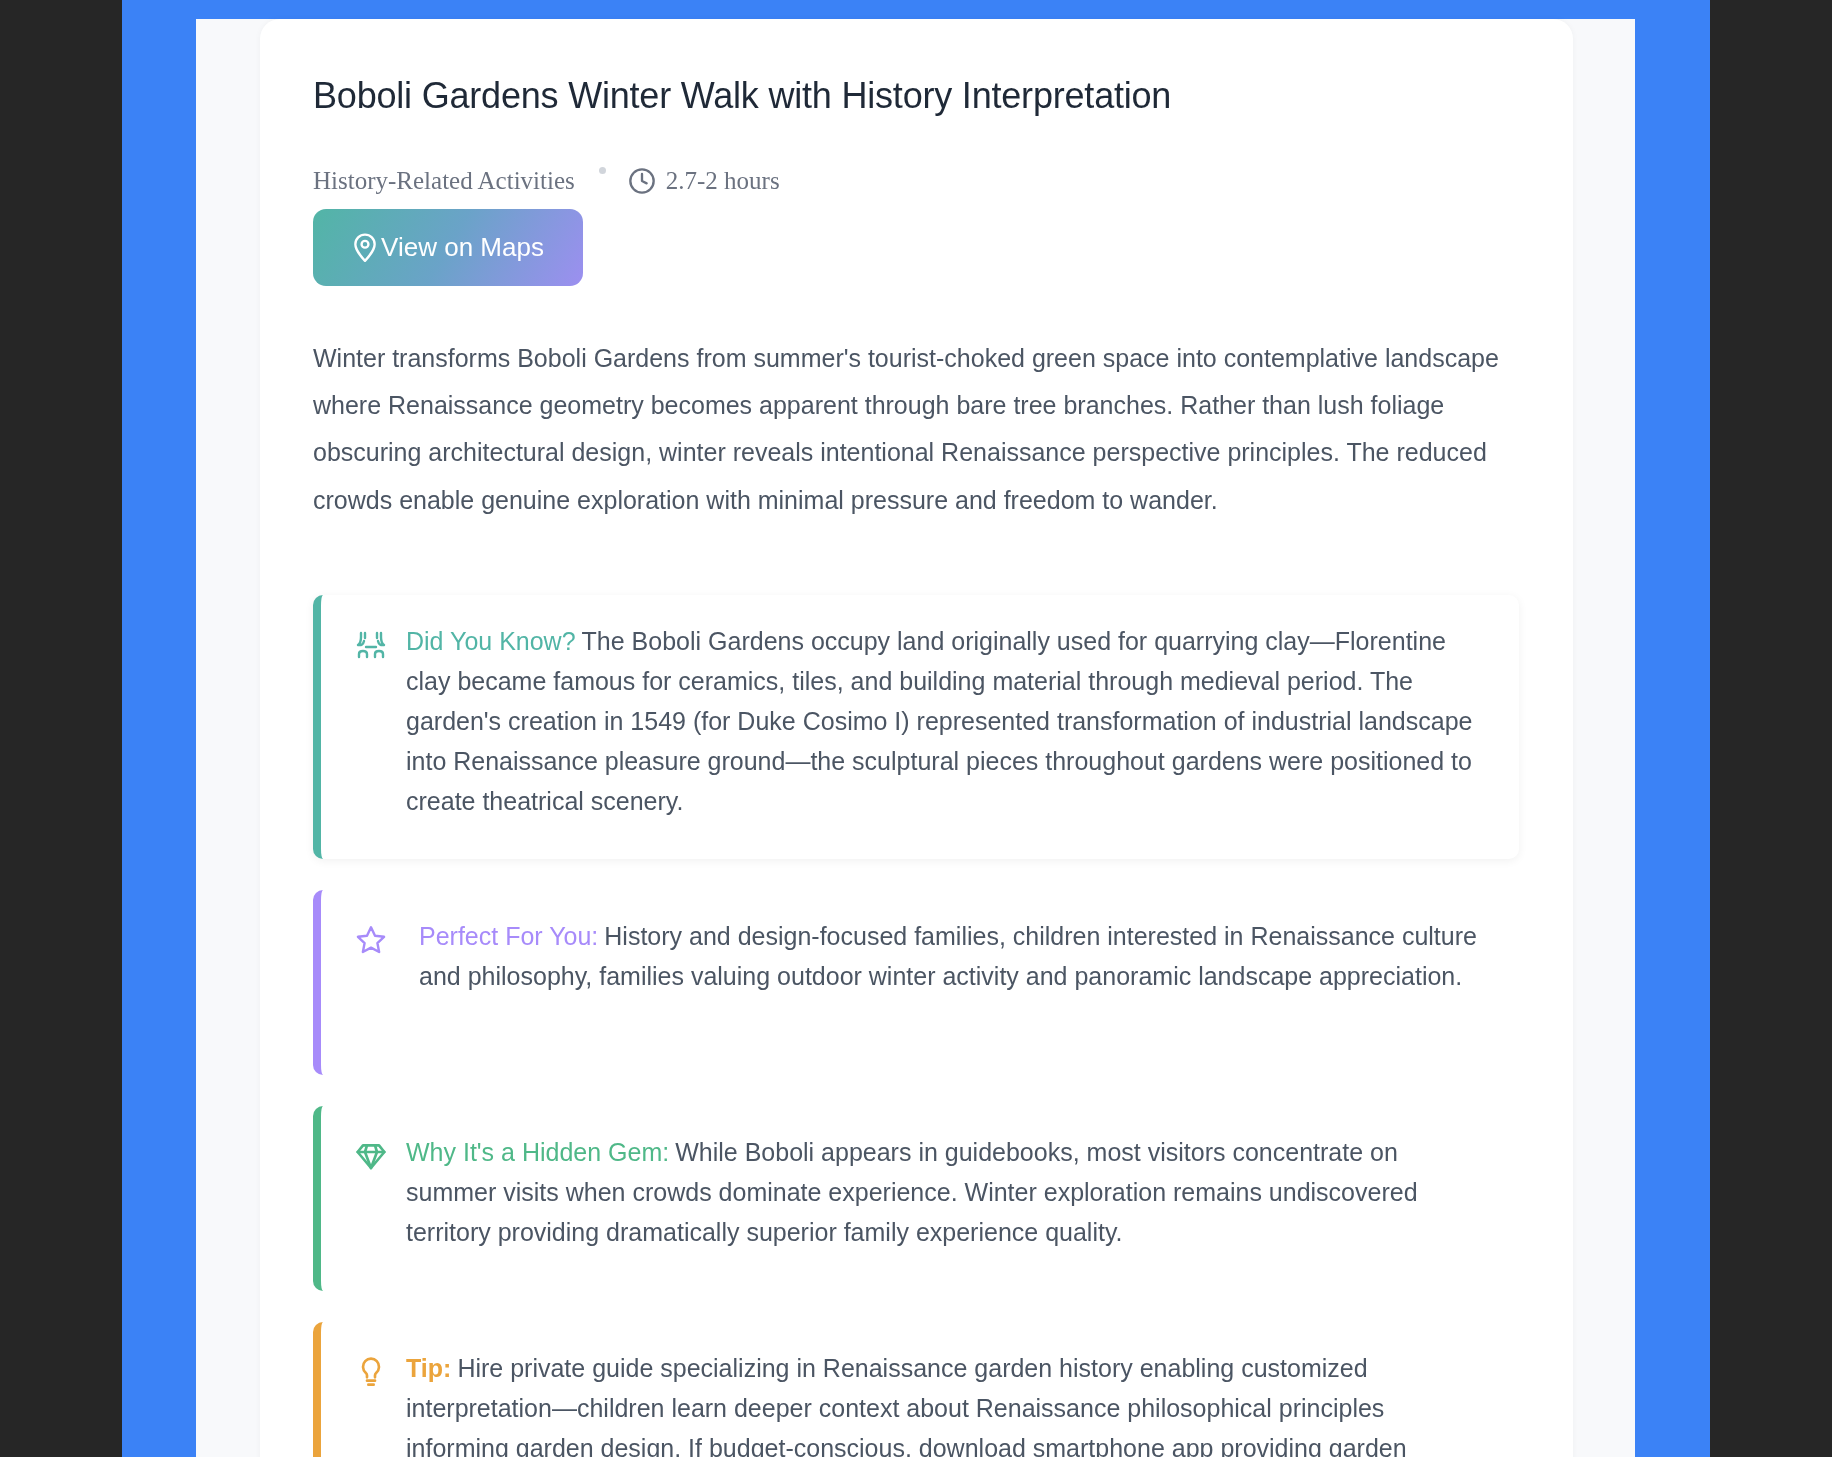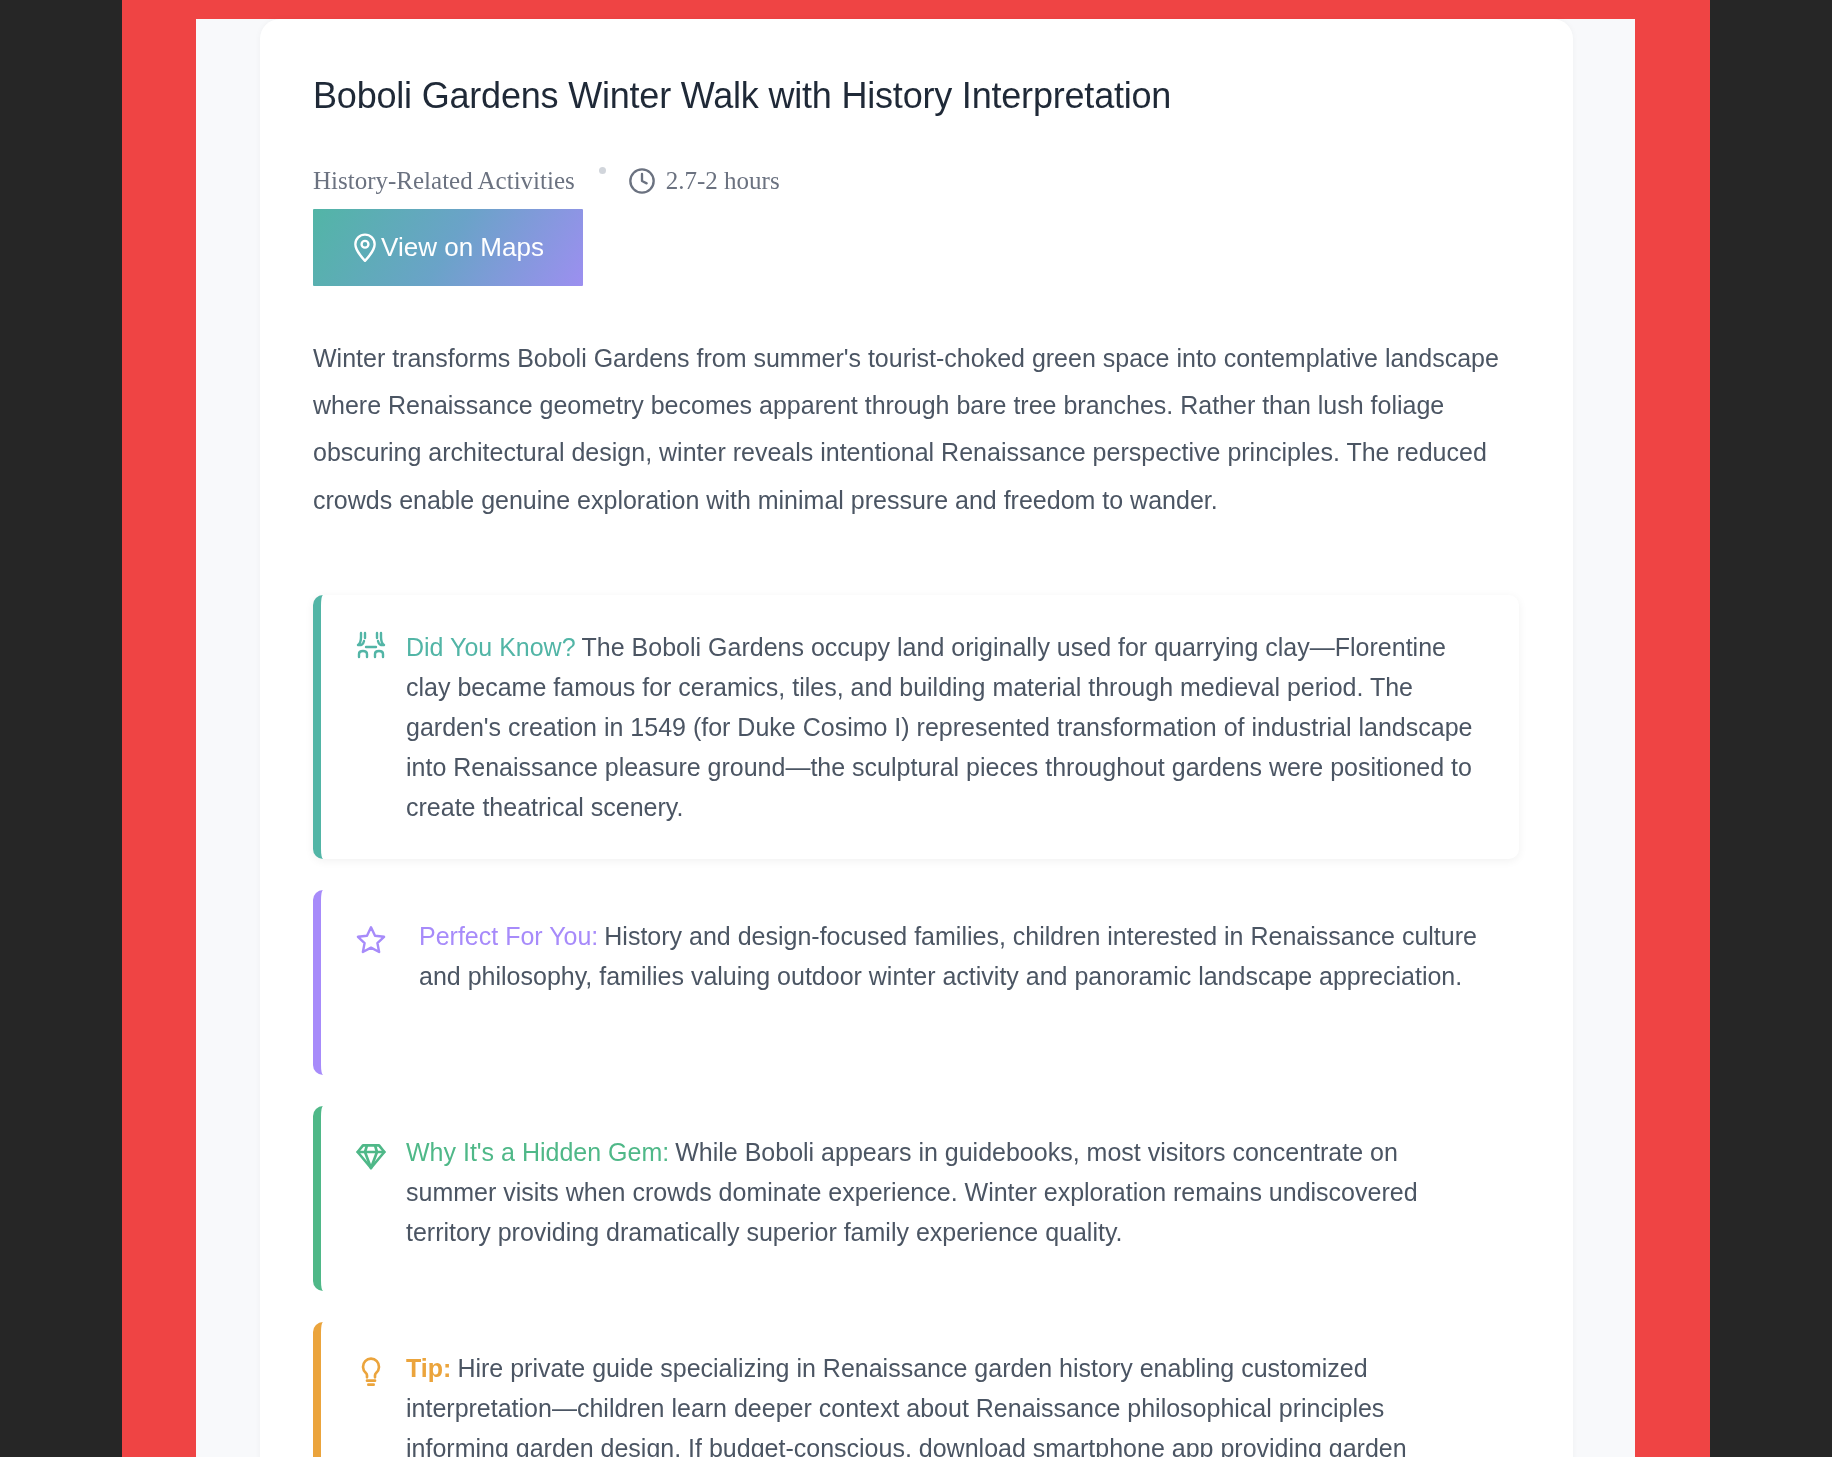--- a/index.html
+++ b/index.html
@@ -4,21 +4,21 @@
 <style>
   html, body { margin: 0; padding: 0; }
   body {
     width: 1832px; height: 1457px; overflow: hidden;
     background: #262626;
     font-family: "Liberation Sans", sans-serif;
     position: relative;
   }
   .page {
     position: absolute; left: 122px; top: 0; width: 1588px; height: 1457px;
-    background: #ef4444;
+    background: #3b82f6;
   }
   .bg-area {
     position: absolute; left: 74px; top: 19px; width: 1439px; height: 1438px;
     background: #f8f9fb;
   }
   .card {
     position: absolute; left: 138px; top: 19px; width: 1313px; height: 1460px;
     background: #ffffff; border-radius: 20px;
     box-shadow: 0 0 6px rgba(0,0,0,0.04);
   }
@@ -29,21 +29,21 @@
     letter-spacing: -0.2px;
   }
   .meta {
     position: absolute; top: 148px; left: 0; display: flex; align-items: flex-start;
     font-size: 25px; color: #6b7280; white-space: nowrap; font-family: Liberation Serif, serif;
   }
   .meta .dot { width: 7px; height: 7px; border-radius: 50%; background: #d1d5db; margin: 0 22px 0 24px; }
   .meta .clock { width: 28px; height: 28px; margin-right: 10px; display: inline-flex; }
   .map-btn {
     position: absolute; top: 190px; left: 0; width: 270px; height: 77px;
-    border-radius: 1px; border: none;
+    border-radius: 13px; border: none;
     background: linear-gradient(120deg, #52b5a6 0%, #6aa3c8 50%, #9c8ff0 100%);
     color: #ffffff; font-size: 26px; font-family: "Liberation Sans", sans-serif;
     display: flex; align-items: center; justify-content: center; gap: 3px; cursor: pointer;
     padding: 0;
   }
   .map-btn .pin { width: 26px; height: 30px; display: inline-flex; }
   .desc {
     position: absolute; top: 316px; left: 0; width: 1210px;
     font-size: 25px; line-height: 47.2px; color: #4b5563; margin: 0;
   }
@@ -99,21 +99,21 @@
           <svg viewBox="0 0 32 32" width="32" height="32" fill="none" stroke="#52b5a6" stroke-width="2.4" stroke-linecap="round" stroke-linejoin="round">
             <path d="M6 4 L6 8 Q6 14 3 16 Q8 17 9 12"></path>
             <path d="M10 4 L10 9"></path>
             <path d="M26 4 L26 8 Q26 14 29 16 Q24 17 23 12"></path>
             <path d="M22 4 L22 9"></path>
             <path d="M11 18 L21 18"></path>
             <path d="M4 28 L4 25 Q4 22 8 22 Q12 22 12 25 L12 28"></path>
             <path d="M20 28 L20 25 Q20 22 24 22 Q28 22 28 25 L28 28"></path>
           </svg>
         </span>
-        <p class="c-text" style="top:26px;margin-top:6px;">
+        <p class="c-text" style="top:26px;">
           <span class="label" style="color:#52b5a6;">Did You Know?</span><span>The Boboli Gardens occupy land originally used for quarrying clay—Florentine clay became famous for ceramics, tiles, and building material through medieval period. The garden's creation in 1549 (for Duke Cosimo I) represented transformation of industrial landscape into Renaissance pleasure ground—the sculptural pieces throughout gardens were positioned to create theatrical scenery.</span>
         </p>
       </div>
 
       <div class="callout" style="top:871px; height:185px; border-left-color:#a78bfa;">
         <span class="c-icon" style="top:34px;">
           <svg viewBox="0 0 24 24" width="32" height="32" fill="none" stroke="#a78bfa" stroke-width="1.8" stroke-linecap="round" stroke-linejoin="round">
             <polygon points="12 2.5 15 8.8 21.8 9.6 16.8 14.3 18.1 21 12 17.7 5.9 21 7.2 14.3 2.2 9.6 9 8.8 12 2.5"></polygon>
           </svg>
         </span>

